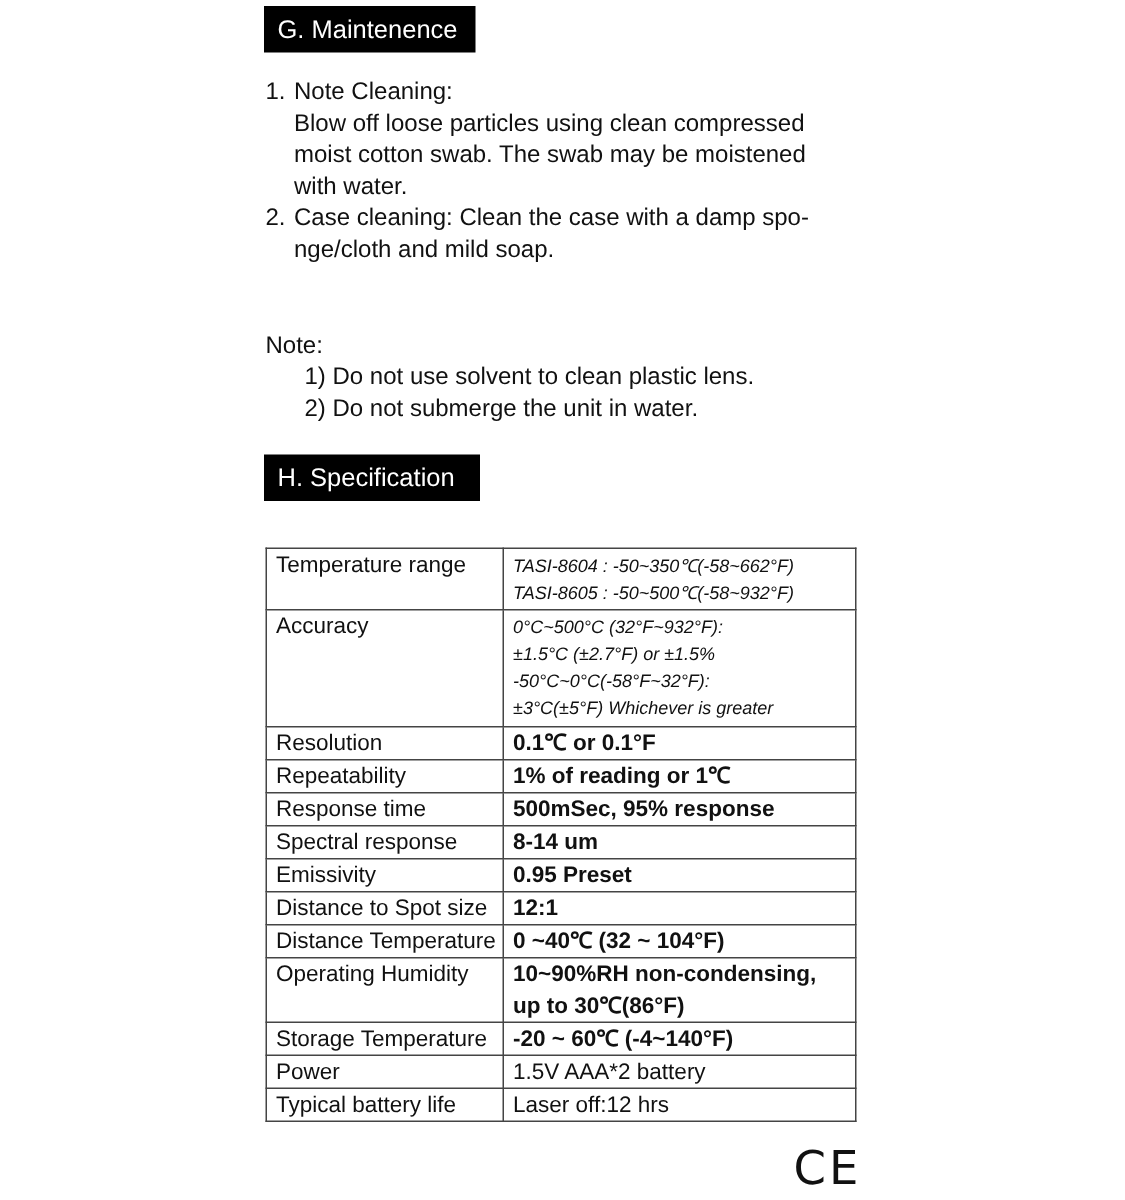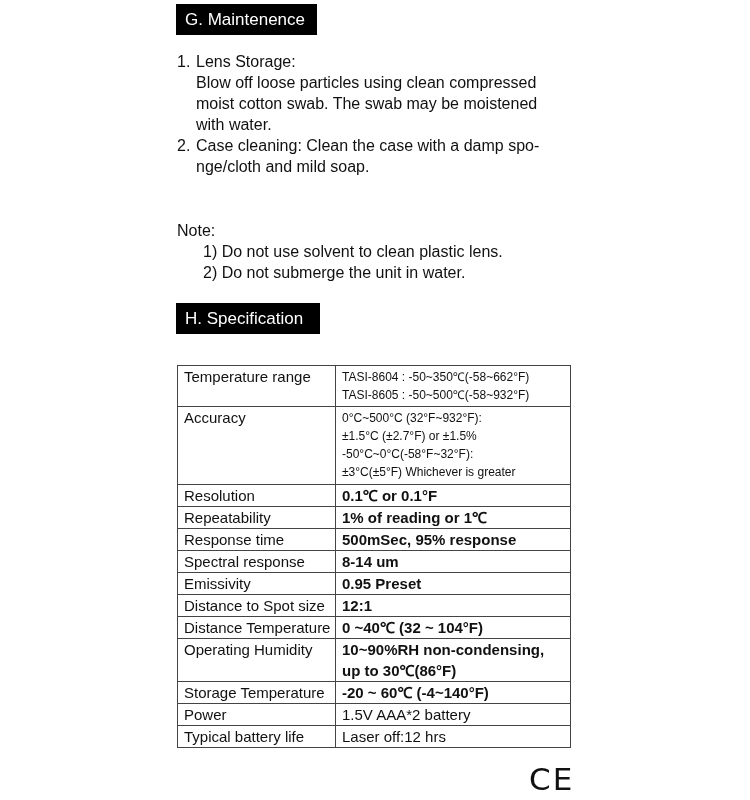--- a/index.html
+++ b/index.html
@@ -13,33 +13,33 @@
     .indent { padding-left:19px; }
     .num { display:inline-block; width:19px; margin-left:-19px; }
     #maint-list { top:51px; width:390px; }
     #note { top:220px; }
     #note .note-item { padding-left:26px; }
     table.spec { position:absolute; left:177px; top:365px; border-collapse:collapse;
            width:394px; }
     table.spec td { border:1.3px solid #444; vertical-align:top; padding:0 0 0 6px;
            font-size:15px; line-height:21px; box-sizing:border-box; }
     table.spec td.k { width:158px;margin-left:44px; }
-    .v-small { font-size:12px !important; line-height:18px !important; padding-top:2px !important; }
+    .v-small { font-size:12px !important; line-height:18px !important; padding-top:2px !important;font-style:italic; }
     .v-bold { font-weight:bold; }
     .ce { position:absolute; left:529px; top:761px; font-size:31px; font-weight:normal;
           letter-spacing:2px; font-family:"DejaVu Sans", sans-serif;text-align:right; }
   </style>
 </head>
 <body>
 
 <div id="hdr-g" class="section-header">G. Maintenence</div>
 
 <div id="maint-list" class="para">
   <div class="indent">
-    <div><span class="num">1.</span><span>Lens Storage:</span></div>
+    <div><span class="num">1.</span><span>Note Cleaning:</span></div>
     <div>Blow off loose particles using clean compressed</div>
     <div>moist cotton swab. The swab may be moistened</div>
     <div>with water.</div>
   </div>
   <div class="indent">
     <div><span class="num">2.</span><span>Case cleaning: Clean the case with a damp spo-</span></div>
     <div>nge/cloth and mild soap.</div>
   </div>
 </div>
 

